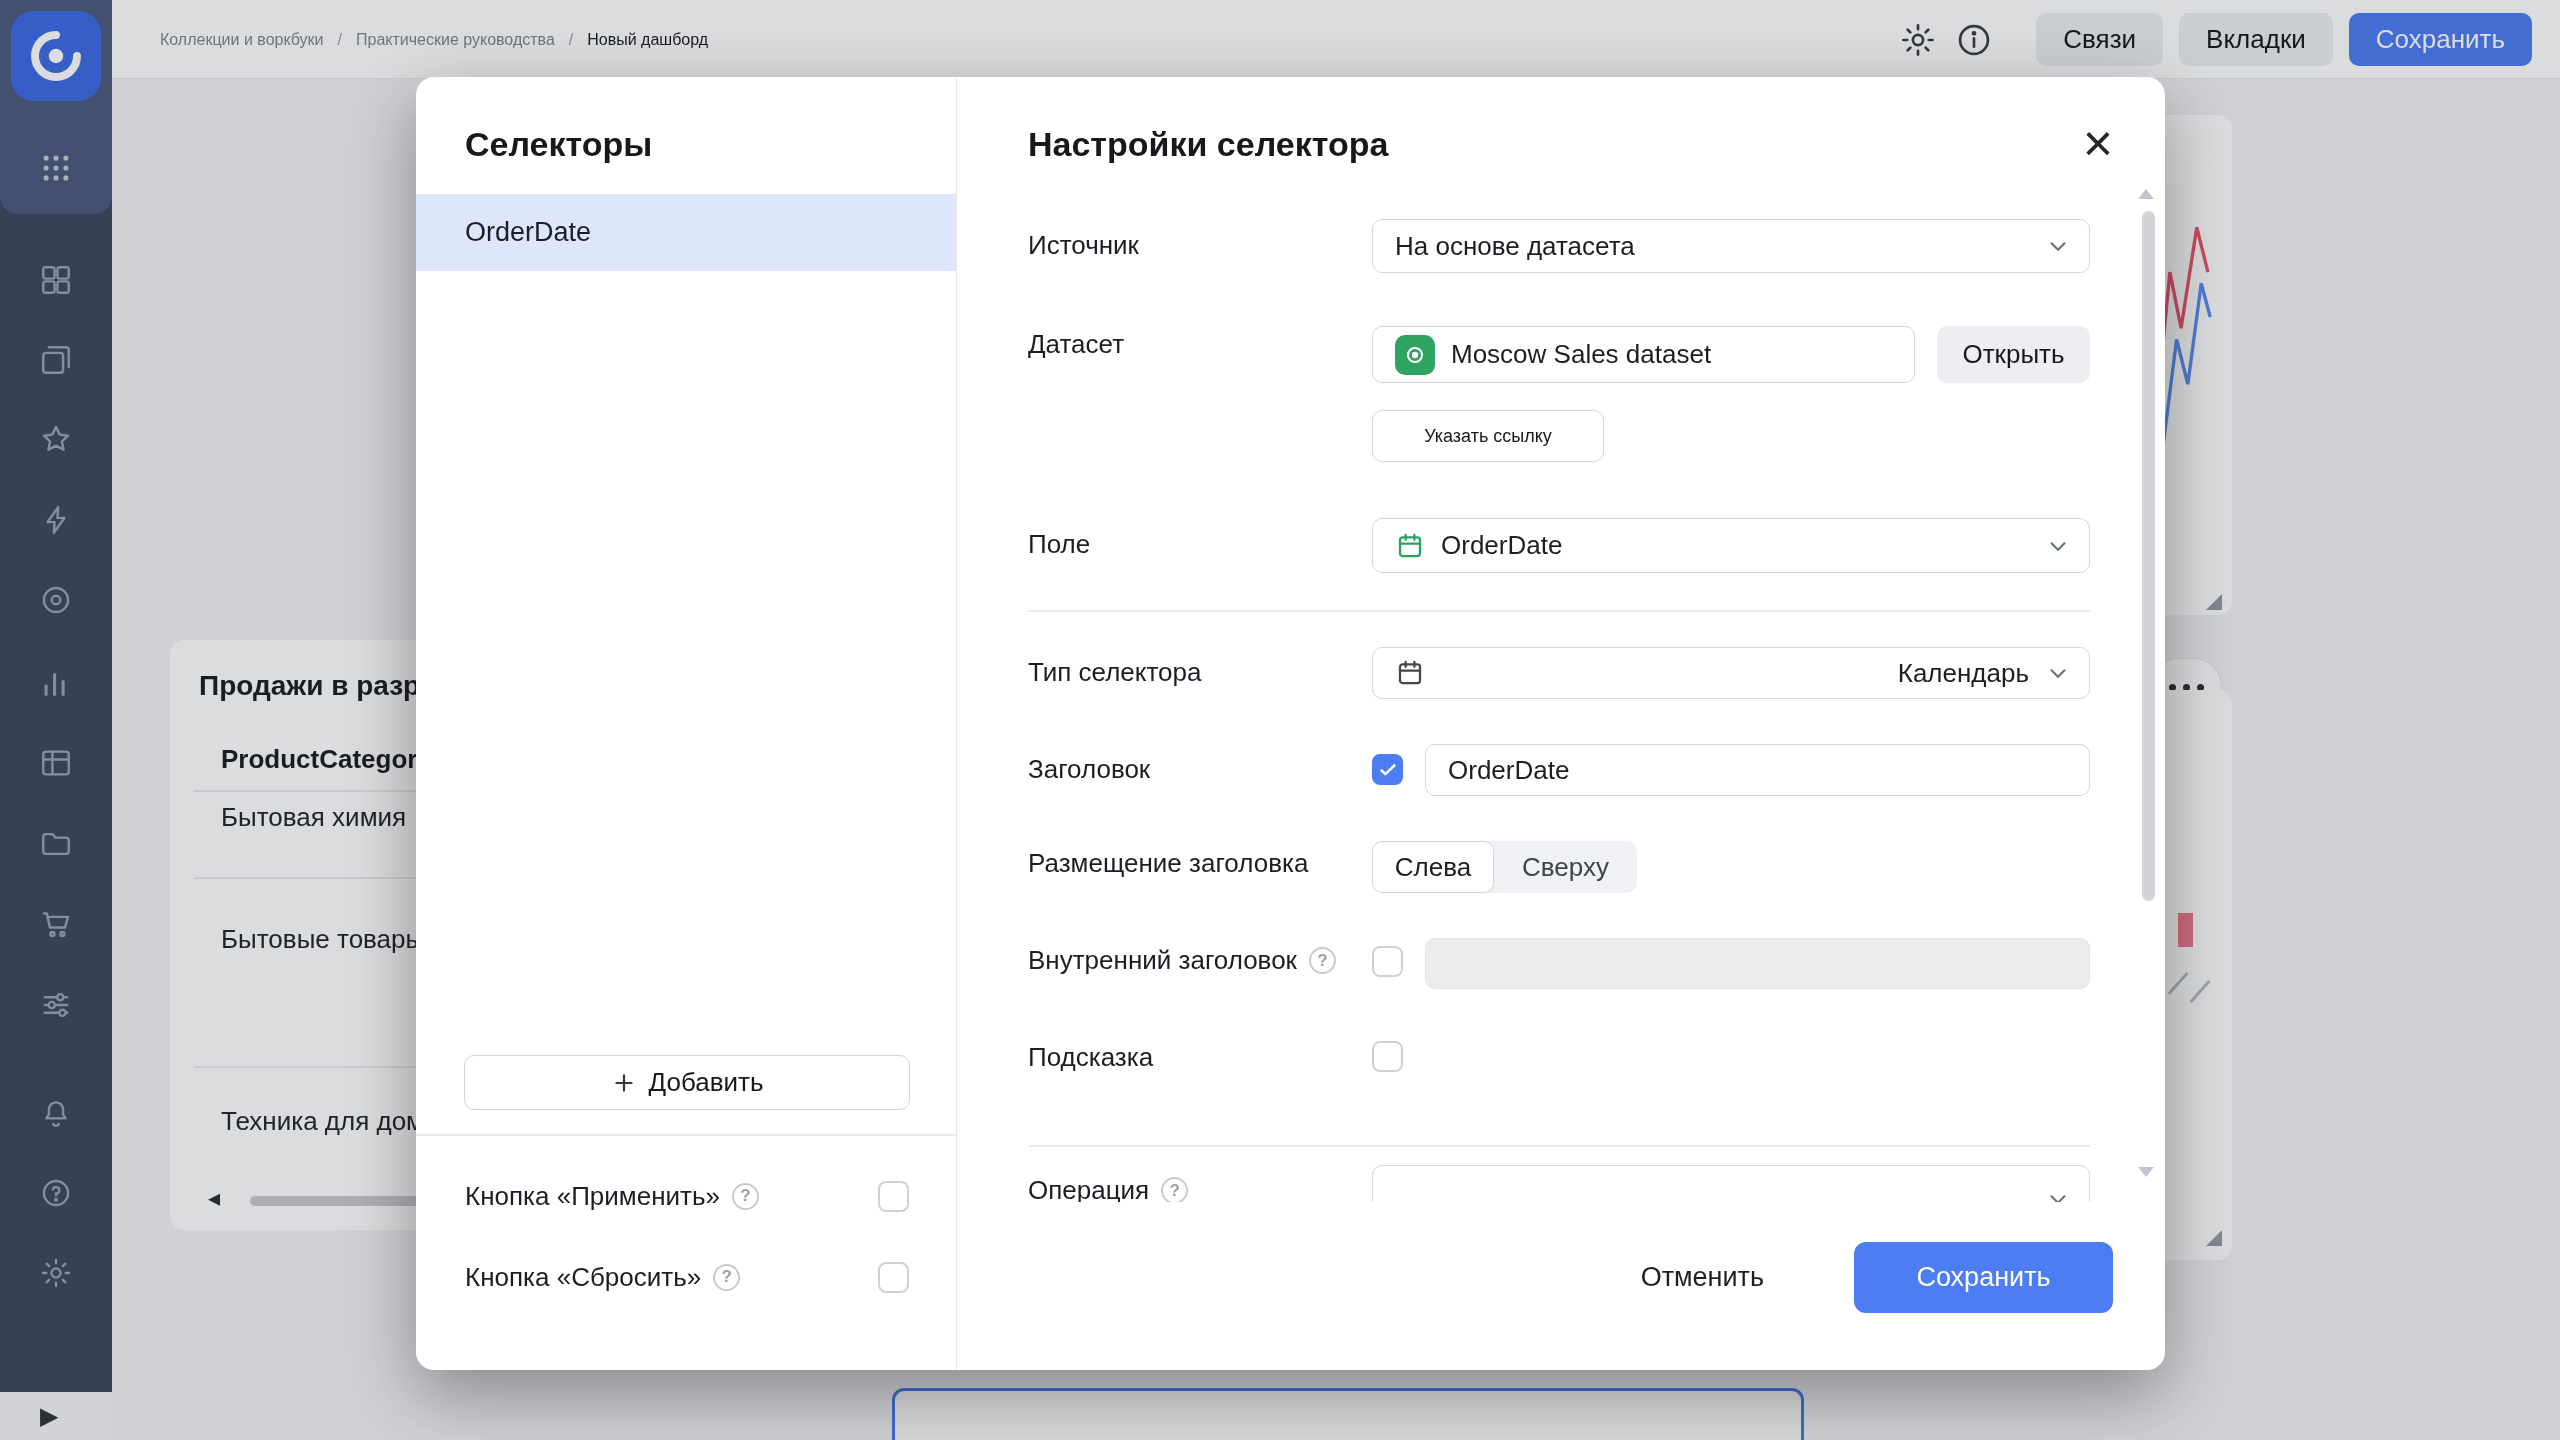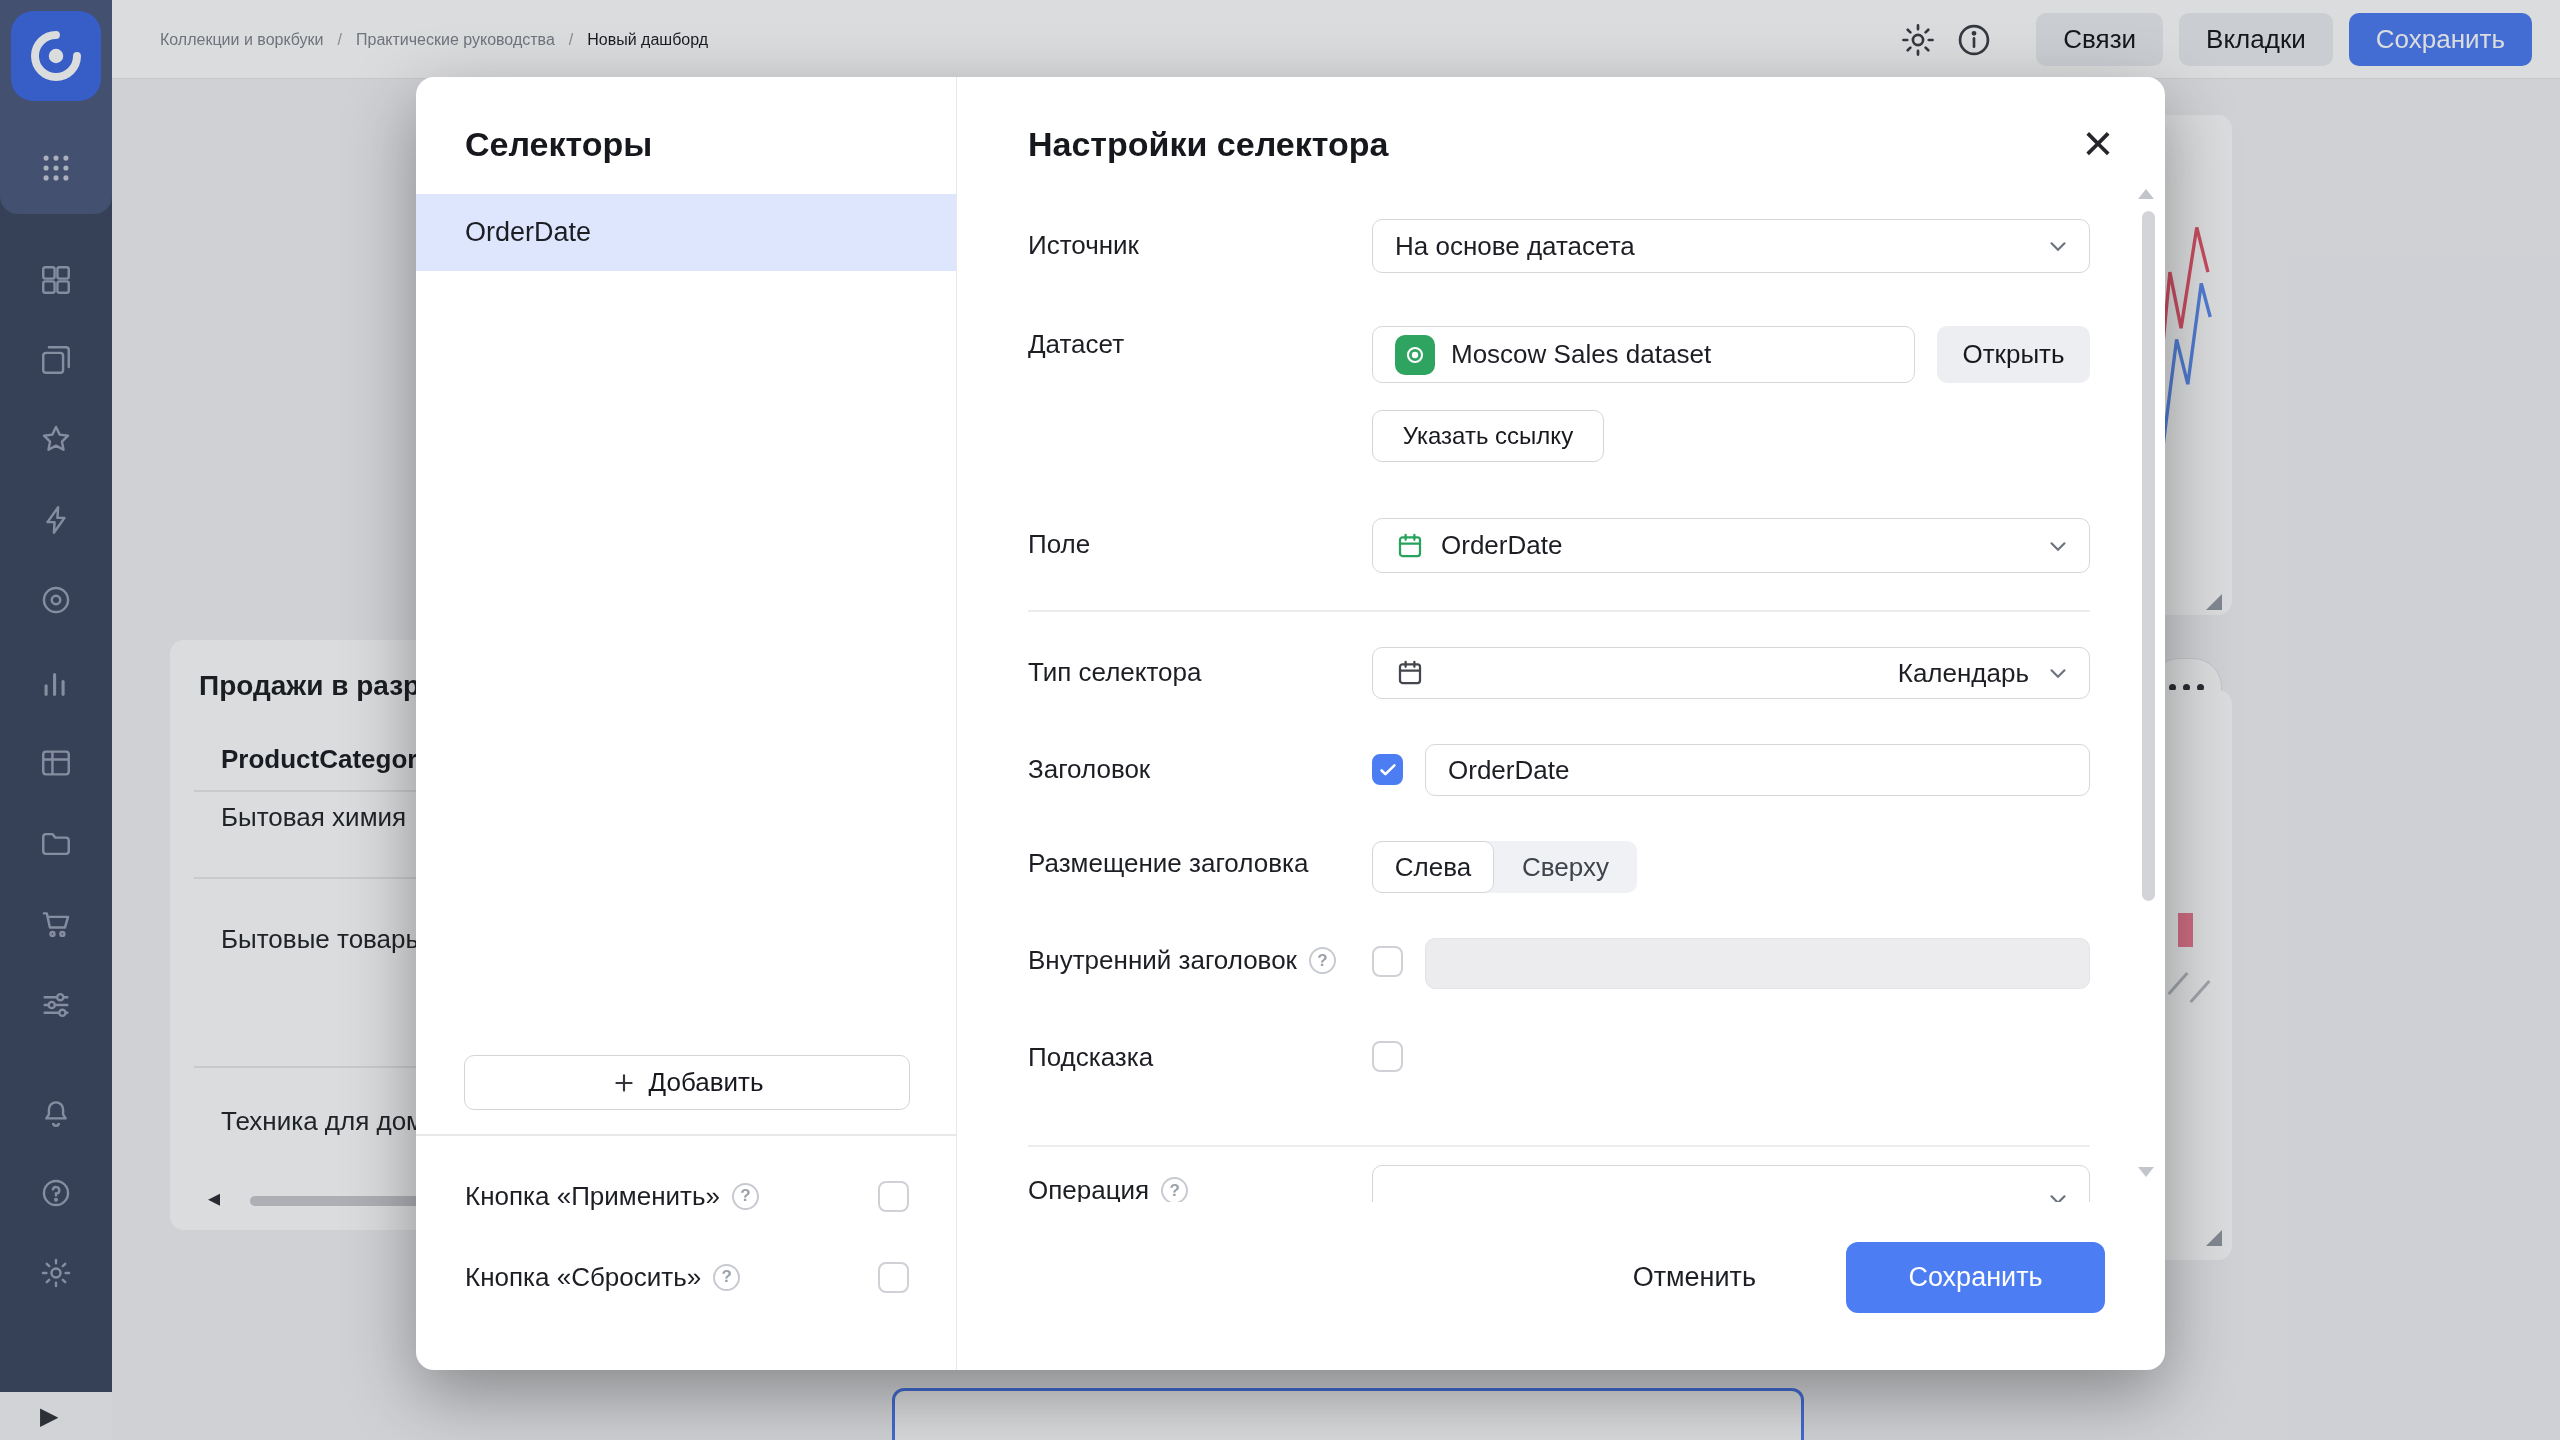--- a/index.html
+++ b/index.html
@@ -82,21 +82,21 @@
   .ds-icon{width:40px;height:40px;border-radius:10px;background:#2fa360;display:flex;align-items:center;justify-content:center;flex:none;}
   .form-div{position:absolute;left:71px;right:75px;height:1.5px;background:#ebecee;}
   .seg{position:absolute;left:415px;width:265px;height:52px;background:#f0f1f4;border-radius:10px;}
   .seg-sel{position:absolute;left:0;top:0;bottom:0;width:122px;background:#fff;border:1.5px solid #d5d6da;border-radius:10px;
            display:flex;align-items:center;justify-content:center;font-size:26px;cursor:pointer;}
   .seg-opt{position:absolute;left:122px;right:0;top:0;bottom:0;display:flex;align-items:center;justify-content:center;
            font-size:26px;color:#3f434b;cursor:pointer;}
   .sb-thumb{position:absolute;right:10px;top:134px;width:13px;height:690px;border-radius:7px;background:#d3d4d8;cursor:pointer;}
   .sb-up{position:absolute;right:11px;top:112px;width:0;height:0;border-left:8px solid transparent;border-right:8px solid transparent;border-bottom:10px solid #c2c5cb;}
   .sb-down{position:absolute;right:11px;top:1090px;width:0;height:0;border-left:8px solid transparent;border-right:8px solid transparent;border-top:10px solid #c2c5cb;}
-  .m-footer{position:absolute;left:0;right:12px;top:1165px;height:71px;display:flex;align-items:center;justify-content:flex-end;
+  .m-footer{position:absolute;left:0;right:4px;top:1165px;height:71px;display:flex;align-items:center;justify-content:flex-end;
             gap:84px;padding-right:48px;}
   .cancel-btn{background:none;border:none;font-size:27px;color:#1c1e24;font-family:inherit;cursor:pointer;}
   .save-btn{width:259px;height:71px;border-radius:12px;font-size:27px;display:flex;align-items:center;justify-content:center;}
 </style>
 </head>
 <body>
 
 <div class="screen">
 
   <div class="bg">
@@ -334,21 +334,21 @@
         <div class="sel" style="top:129px;height:57px;width:543px;padding-right:22px;">
           <span class="ds-icon">
             <svg width="26" height="26" viewBox="0 0 24 24" fill="none" stroke="#fff" stroke-width="1.9">
               <circle cx="12" cy="12" r="6.5"></circle>
                 <circle cx="12" cy="12" r="2" fill="#fff"></circle>
             </svg>
           </span>
           <span>Moscow Sales dataset</span>
         </div>
         <button class="btn-plain" style="position:absolute;left:980px;top:129px;width:153px;height:57px;font-size:26px;">Открыть</button>
-        <button class="btn-outline" style="position:absolute;left:415px;top:213px;width:232px;height:52px;font-size:24px;">Указать ссылку</button>
+        <button class="btn-outline" style="position:absolute;left:415px;top:213px;width:232px;height:52px;font-size:18px;">Указать ссылку</button>
 
         <div class="lbl" style="top:332px;">Поле</div>
         <div class="sel" style="top:321px;height:55px;">
           <svg width="30" height="30" viewBox="0 0 24 24" fill="none" stroke="#27a35d" stroke-width="1.8" stroke-linecap="round">
             <rect x="4" y="5" width="16" height="15" rx="2"></rect>
               <path d="M4 10h16M8.5 3v4M15.5 3v4"></path>
           </svg>
           <span>OrderDate</span>
           <span class="chev">
             <svg width="26" height="26" viewBox="0 0 24 24" fill="none" stroke="#6b7280" stroke-width="2" stroke-linecap="round">

